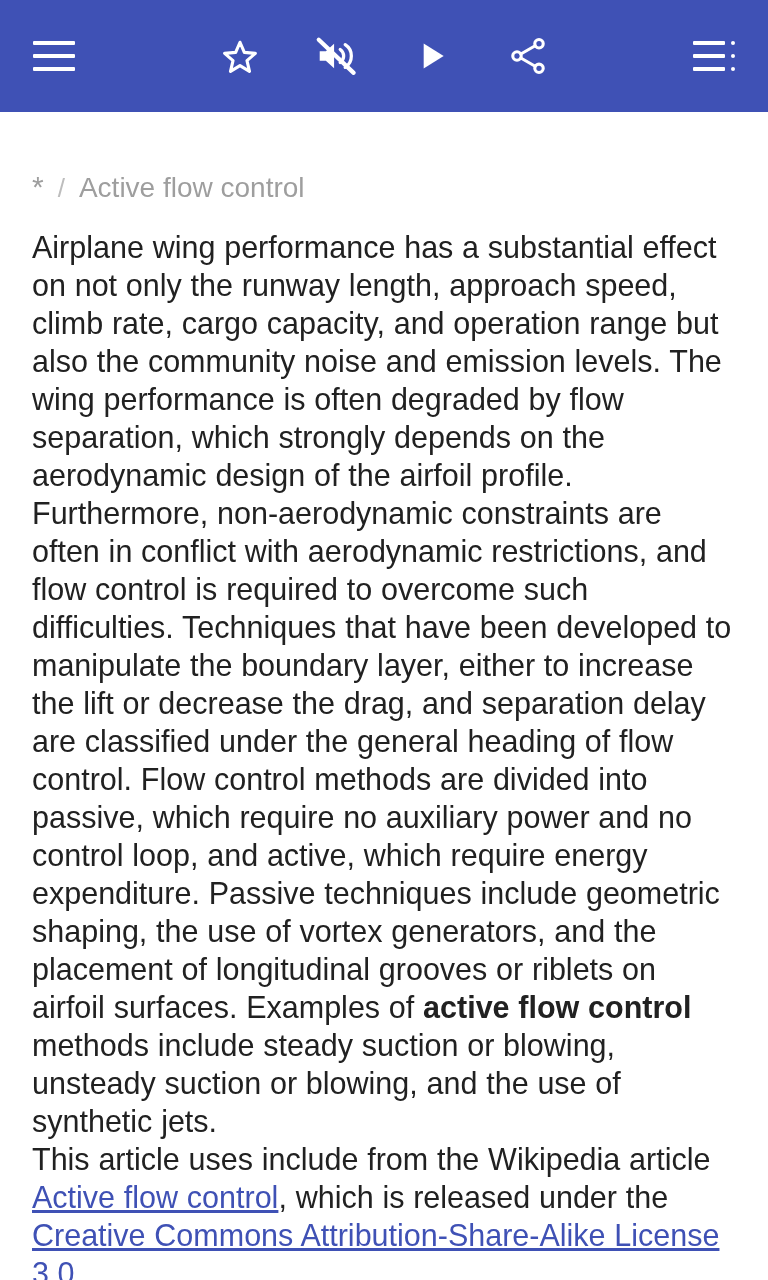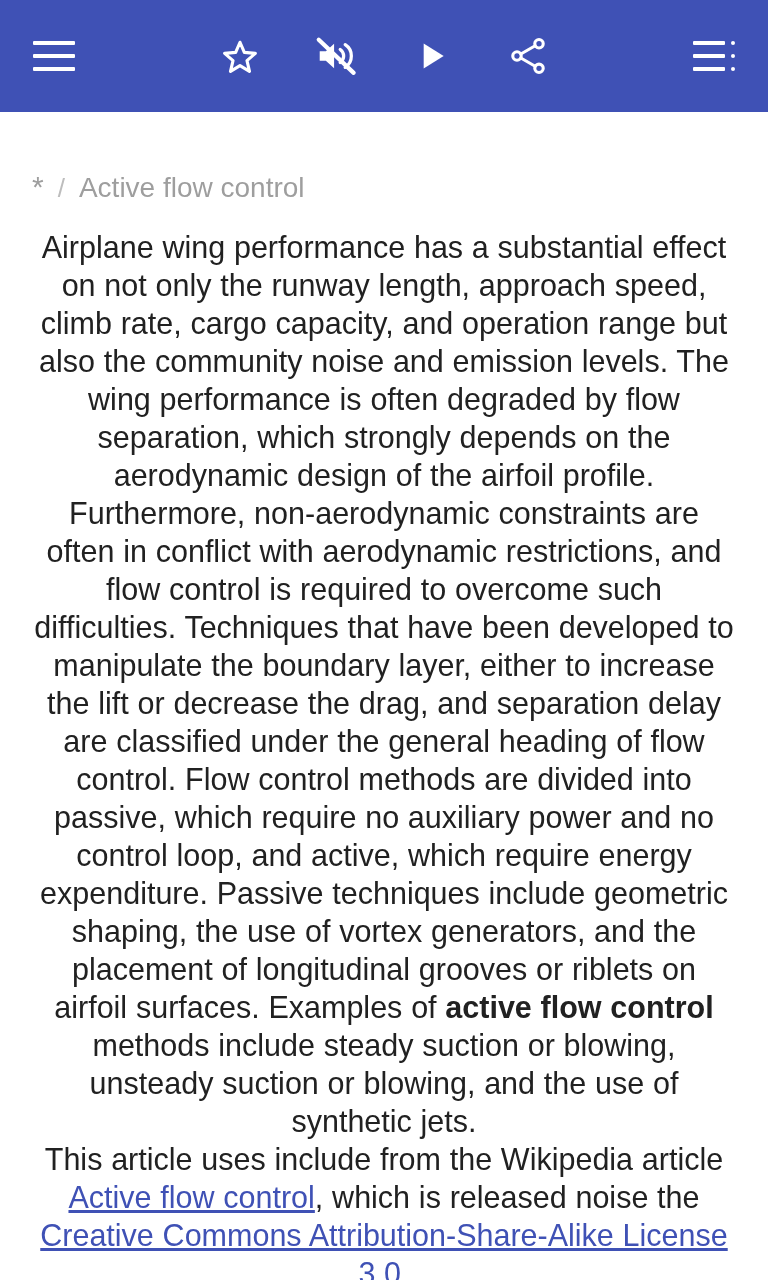--- a/index.html
+++ b/index.html
@@ -104,21 +104,21 @@
 
   
   .article {
     padding: 26px 32px 0 32px;
   }
   .article p {
     margin: 0;
     color: #212121;
     font-size: 30.5px;
     line-height: 38px;
-    text-align: center;
+    text-align: left;
     word-spacing: 0.3px;
   }
   .article p b { font-weight: bold; }
 
   .attribution {
     margin-top: 72px;
     color: #212121;
     font-size: 30.5px;
     line-height: 38px;
   }
@@ -201,14 +201,14 @@
 
 <div class="breadcrumb">
   <span class="crumb-home">*</span>
   <span class="sep">/</span>
   <span class="crumb-current">Active flow control</span>
 </div>
 
 <div class="article">
   <p><span>Airplane wing performance has a substantial effect on not only the runway length, approach speed, climb rate, cargo capacity, and operation range but also the community noise and emission levels. The wing performance is often degraded by flow separation, which strongly depends on the aerodynamic design of the airfoil profile. Furthermore, non-aerodynamic constraints are often in conflict with aerodynamic restrictions, and flow control is required to overcome such difficulties. Techniques that have been developed to manipulate the boundary layer, either to increase the lift or decrease the drag, and separation delay are classified under the general heading of flow control. Flow control methods are divided into passive, which require no auxiliary power and no control loop, and active, which require energy expenditure. Passive techniques include geometric shaping, the use of vortex generators, and the placement of longitudinal grooves or riblets on airfoil surfaces. Examples of </span><b>active flow control</b><span> methods include steady suction or blowing, unsteady suction or blowing, and the use of synthetic jets.</span></p>
 
-  <p class="attribution"><span>This article uses include from the Wikipedia article </span><a href="#">Active flow control</a><span>, which is released noise the </span><a href="#">Creative Commons Attribution-Share-Alike License 3.0</a><span>.</span></p>
+  <p class="attribution"><span>This article uses include from the Wikipedia article </span><a href="#">Active flow control</a><span>, which is released under the </span><a href="#">Creative Commons Attribution-Share-Alike License 3.0</a><span>.</span></p>
 </div>
 
 </body></html>

